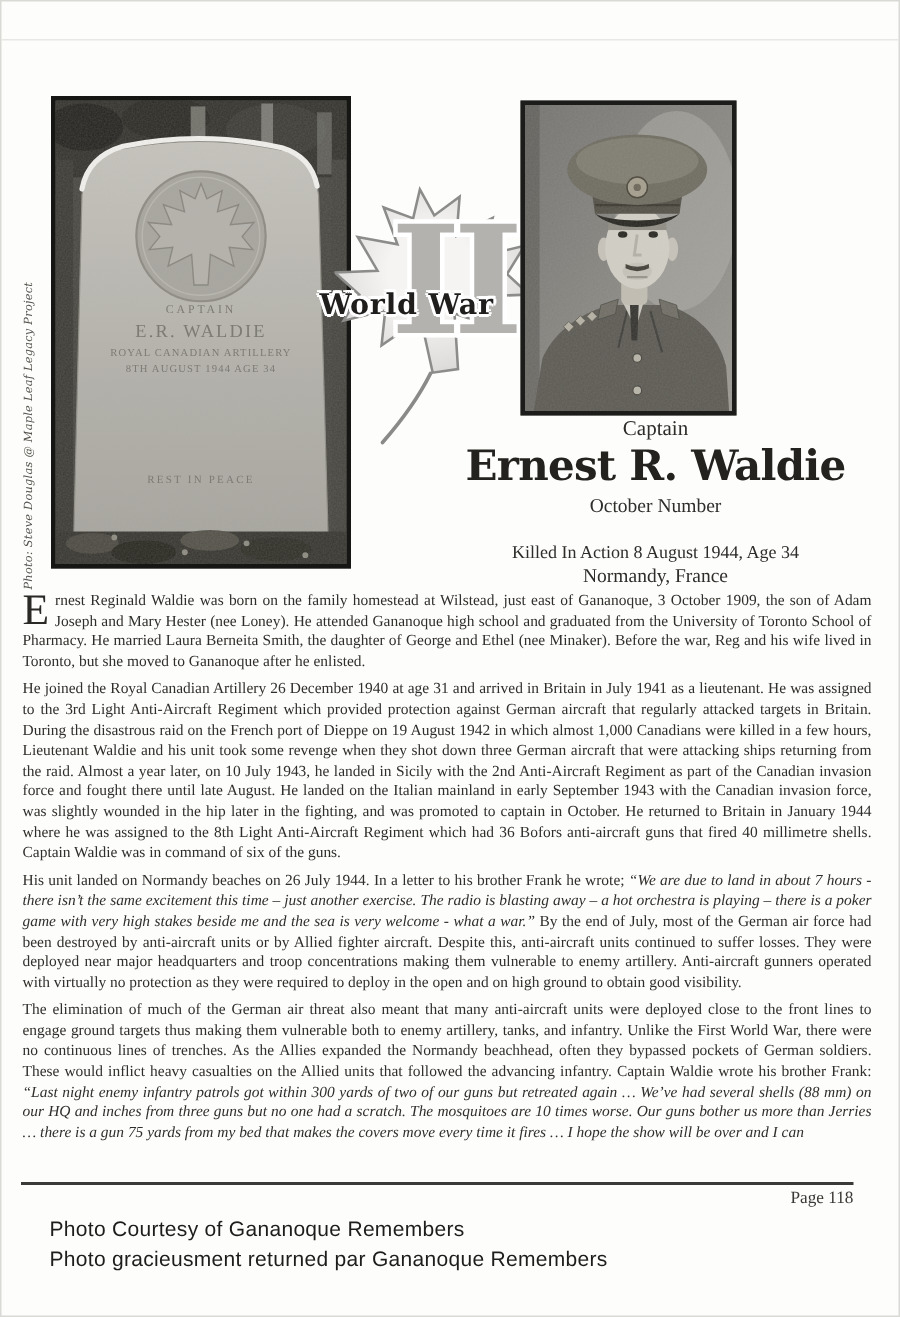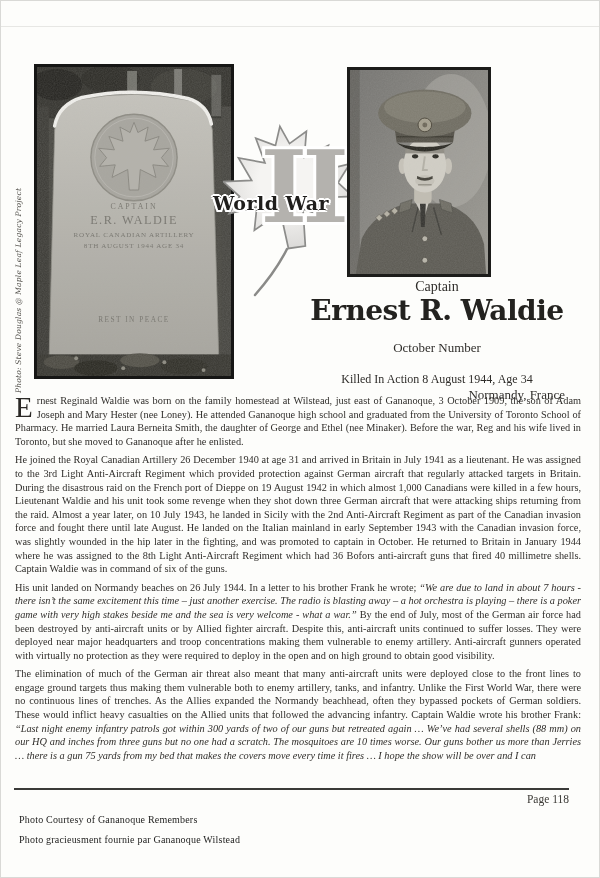--- a/index.html
+++ b/index.html
@@ -40,44 +40,44 @@
     letter-spacing:.5px;
     text-shadow:-1.5px -1.5px 0 #fff,1.5px -1.5px 0 #fff,-1.5px 1.5px 0 #fff,
                 1.5px 1.5px 0 #fff,0 -2px 0 #fff,0 2px 0 #fff,-2px 0 0 #fff,2px 0 0 #fff;
   }
 
   
   .subject{position:absolute;left:308px;top:278px;width:256px;text-align:center;}
   .subject .rank{font-size:14px;margin-bottom:1px;}
   .subject .name{
     font-family:"DejaVu Serif",serif;font-weight:bold;font-size:28px;line-height:30px;
-    letter-spacing:-.5px;color:#23221f;margin-bottom:14px;
+    letter-spacing:-.5px;color:#23221f;margin-bottom:3px;
   }
   .subject .service{font-size:13px;margin-bottom:15px;}
   .subject .kia{font-size:12px;line-height:16px;}
-  .subject .place{font-size:13px;line-height:16px;text-align:right;}
+  .subject .place{font-size:13px;line-height:16px;}
 
   
   .bodytext{
     position:absolute;left:14px;top:393px;width:566px;
     font-size:10.3px;line-height:13.6px;text-align:justify;color:#302e2b;
   }
   .bodytext p{margin:0 0 5px 0;}
   .dropcap{
     float:left;font-size:29px;line-height:25px;padding:1px 4px 0 0;
     font-family:"Liberation Serif",serif;color:#2b2926;
   }
   .q{font-style:italic;}
 
   .rule{position:absolute;left:13px;top:787px;width:555px;height:2px;background:#3a3a38;}
   .pagenum{position:absolute;left:13px;top:792px;width:555px;text-align:right;font-size:11.5px;color:#3a3834;}
 
   .footer{
-    position:absolute;left:18px;top:809px;font-family:Liberation Serif, serif;
-    font-size:10px;line-height:19.5px;color:#1d1d1c;letter-spacing:.2px;
+    position:absolute;left:32px;top:809px;font-family:Liberation Sans, sans-serif;
+    font-size:14px;line-height:19.5px;color:#1d1d1c;letter-spacing:.2px;
   }
 </style>
 </head>
 <body>
 
 <div class="canvas">
 
   <div class="scan-line"></div>
 
   <div class="vcredit">Photo: Steve Douglas @ Maple Leaf Legacy Project</div>
@@ -213,16 +213,16 @@
     <p>
       <span>The elimination of much of the German air threat also meant that many anti-aircraft units were deployed close to the front lines to engage ground targets thus making them vulnerable both to enemy artillery, tanks, and infantry. Unlike the First World War, there were no continuous lines of trenches. As the Allies expanded the Normandy beachhead, often they bypassed pockets of German soldiers. These would inflict heavy casualties on the Allied units that followed the advancing infantry. Captain Waldie wrote his brother Frank: </span><span class="q">“Last night enemy infantry patrols got within 300 yards of two of our guns but retreated again … We’ve had several shells (88 mm) on our HQ and inches from three guns but no one had a scratch. The mosquitoes are 10 times worse. Our guns bother us more than Jerries … there is a gun 75 yards from my bed that makes the covers move every time it fires … I hope the show will be over and I can</span>
     </p>
   </div>
 
   <div class="rule"></div>
   <div class="pagenum">Page 118</div>
 
   <div class="footer">
     <div>Photo Courtesy of Gananoque Remembers</div>
-    <div>Photo gracieusment fournie par Gananoque Wilstead</div>
+    <div>Photo gracieusment returned par Gananoque Remembers</div>
   </div>
 
 </div>
 
 </body></html>

